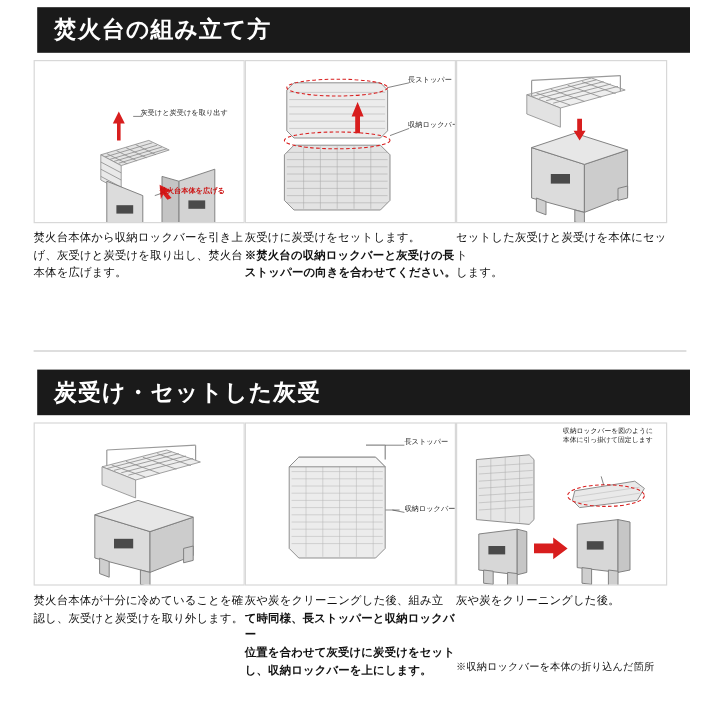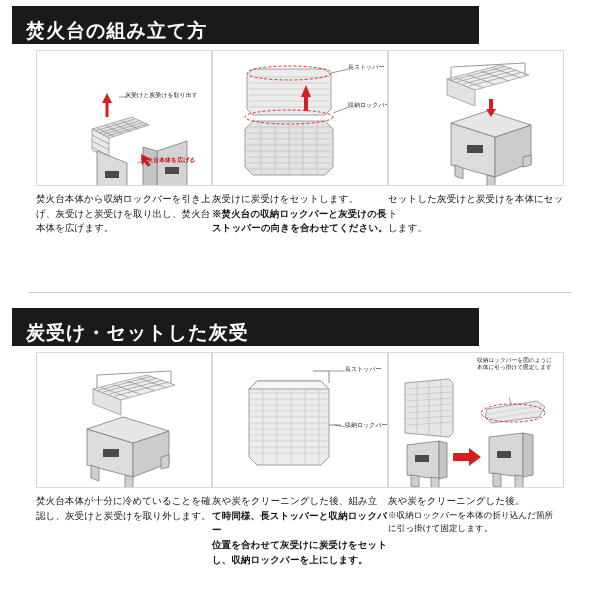--- a/index.html
+++ b/index.html
@@ -12,44 +12,44 @@
   .page {
     position: relative;
     width: 600px; height: 600px;
     background: #ffffff;
     overflow: hidden;
   }
 
   
   .section-bar {
     position: absolute;
-    left: 12px;
-    width: 467px;
+    left: 31px;
+    width: 544px;
     height: 38px;
     background: #1a1a1a;
     display: flex;
-    align-items: flex-end;
+    align-items: center;
   }
   .section-bar .title {
     color: #ffffff;
     font-size: 19px;
     font-weight: bold;
     letter-spacing: 1px;
     padding-left: 14px;
   }
   #bar1 { top: 6px; }
   #bar2 { top: 308px; }
 
   
   .panels {
     position: absolute;
     left: 28px;
     width: 544px;
     display: flex;
-    justify-content: center;
+    justify-content: flex-start;
   }
   #panels1 { top: 50px; }
   #panels2 { top: 352px; }
 
   .panel {
     width: 176px;
   }
   .figure {
     width: 176px;
     height: 136px;
@@ -59,21 +59,21 @@
     overflow: hidden;
   }
   .caption {
     margin-top: 6px;
     font-size: 9.5px;
     line-height: 1.55;
     color: #111111;
     letter-spacing: 0.1px;
   }
   .caption .bold { font-weight: bold; }
-  .caption .small { font-size: 8.5px; }
+  .caption .small { font-size: 8.5px; margin-top: 40px; }
 
   
   .divider {
     position: absolute;
     left: 28px;
     width: 544px;
     height: 1px;
     background: #c9c9c9;
     top: 292px;
   }

